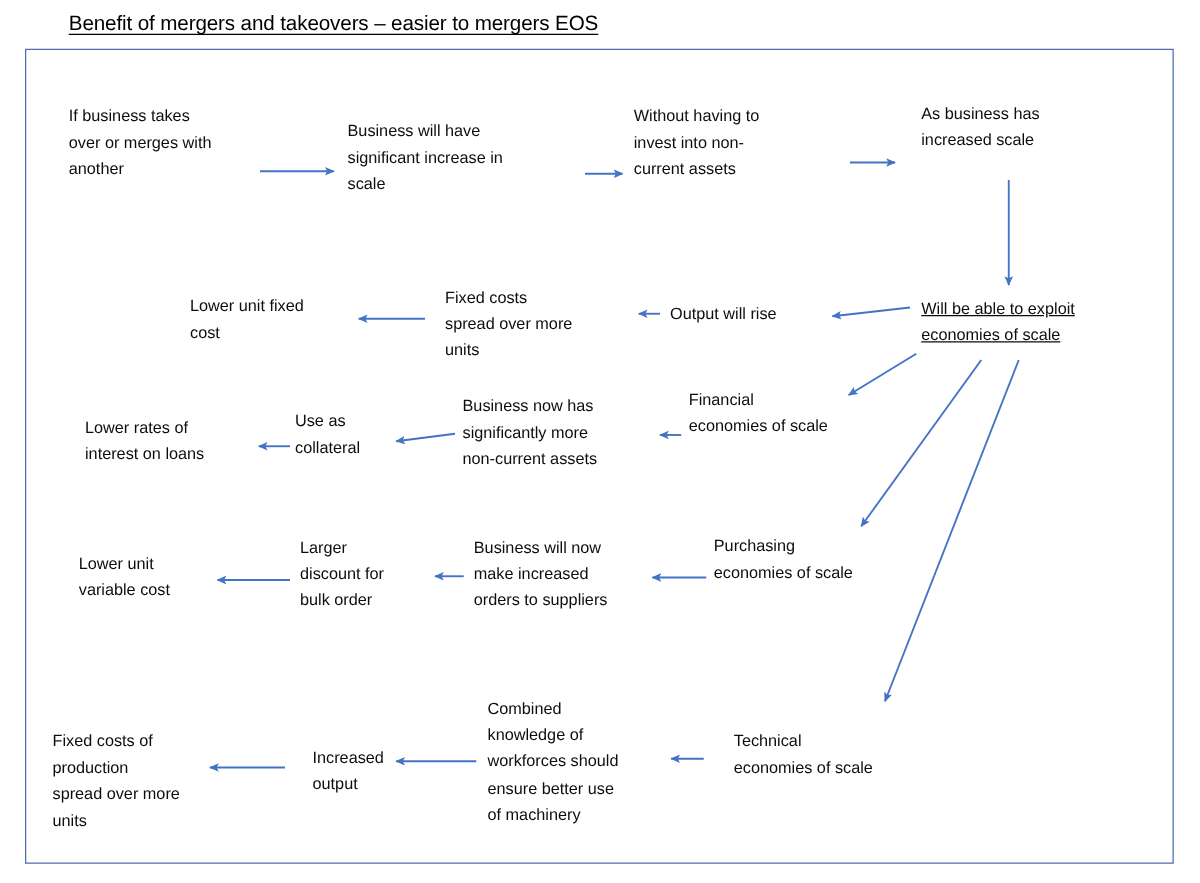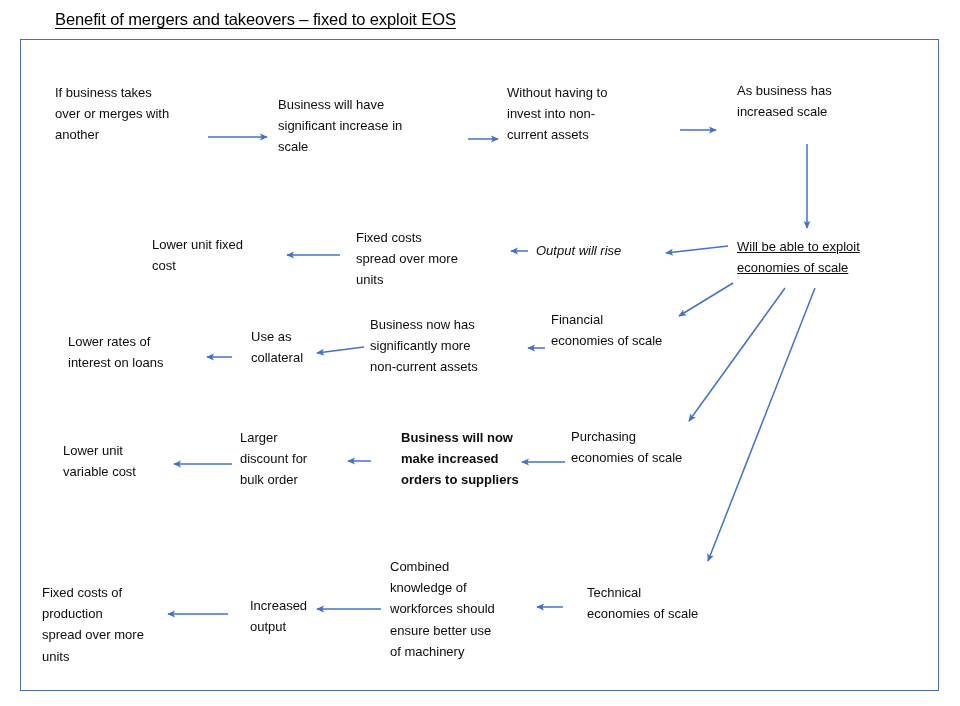--- a/index.html
+++ b/index.html
@@ -54,21 +54,21 @@
     left: 0;
     top: 0;
     width: 960px;
     height: 706px;
     pointer-events: none;
   }
 </style>
 </head>
 <body>
 
-<div id="page-title">Benefit of mergers and takeovers – fixed to exploit EOS</div>
+<div id="page-title">Benefit of mergers and takeovers – easier to mergers EOS</div>
 
 <div id="diagram-frame"></div>
 
 <svg id="arrow-layer" viewBox="0 0 960 706" xmlns="http://www.w3.org/2000/svg">
   <defs>
     <marker id="ah" viewBox="0 0 10 10" refX="9" refY="5" markerWidth="5.2" markerHeight="5.2" orient="auto-start-reverse">
       <path d="M 0 0.6 L 10 5 L 0 9.4 L 2.2 5 Z" fill="#4472c4"></path>
     </marker>
   </defs>
   <g id="arrow-group">
@@ -101,38 +101,38 @@
     <div class="node" style="left: 278px; top: 78px; width: 190px; margin-top: 16px;">Business will have
 significant increase in
 scale</div>
     <div class="node" style="left: 507px; top: 82px; width: 170px;">Without having to
 invest into non-
 current assets</div>
     <div class="node" style="left: 737px; top: 80px; width: 175px;">As business has
 increased scale</div>
     <div class="node" style="left: 737px; top: 236px; width: 185px; text-decoration: underline;">Will be able to exploit
 economies of scale</div>
-    <div class="node" style="left: 536px; top: 240px; width: 140px; font-style: italic;">Output will rise</div>
+    <div class="node" style="left: 536px; top: 240px; width: 140px;">Output will rise</div>
     <div class="node" style="left: 356px; top: 227px; width: 150px;">Fixed costs
 spread over more
 units</div>
     <div class="node" style="left: 152px; top: 234px; width: 150px;">Lower unit fixed
 cost</div>
     <div class="node" style="left: 551px; top: 309px; width: 160px;">Financial
 economies of scale</div>
     <div class="node" style="left: 370px; top: 314px; width: 160px;">Business now has
 significantly more
 non-current assets</div>
-    <div class="node" style="left: 236px; top: 326px; width: 95px; margin-left: 15px;">Use as
+    <div class="node" style="left: 236px; top: 326px; width: 95px;">Use as
 collateral</div>
     <div class="node" style="left: 68px; top: 331px; width: 150px;">Lower rates of
 interest on loans</div>
     <div class="node" style="left: 571px; top: 426px; width: 160px;">Purchasing
 economies of scale</div>
-    <div class="node" style="left: 401px; top: 427px; width: 165px; font-weight: bold;">Business will now
+    <div class="node" style="left: 379px; top: 427px; width: 165px;">Business will now
 make increased
 orders to suppliers</div>
     <div class="node" style="left: 240px; top: 427px; width: 105px;">Larger
 discount for
 bulk order</div>
     <div class="node" style="left: 63px; top: 440px; width: 130px;">Lower unit
 variable cost</div>
     <div class="node" style="left: 571px; top: 582px; width: 160px; margin-left: 16px;">Technical
 economies of scale</div>
     <div class="node" style="left: 390px; top: 556px; width: 160px;">Combined

